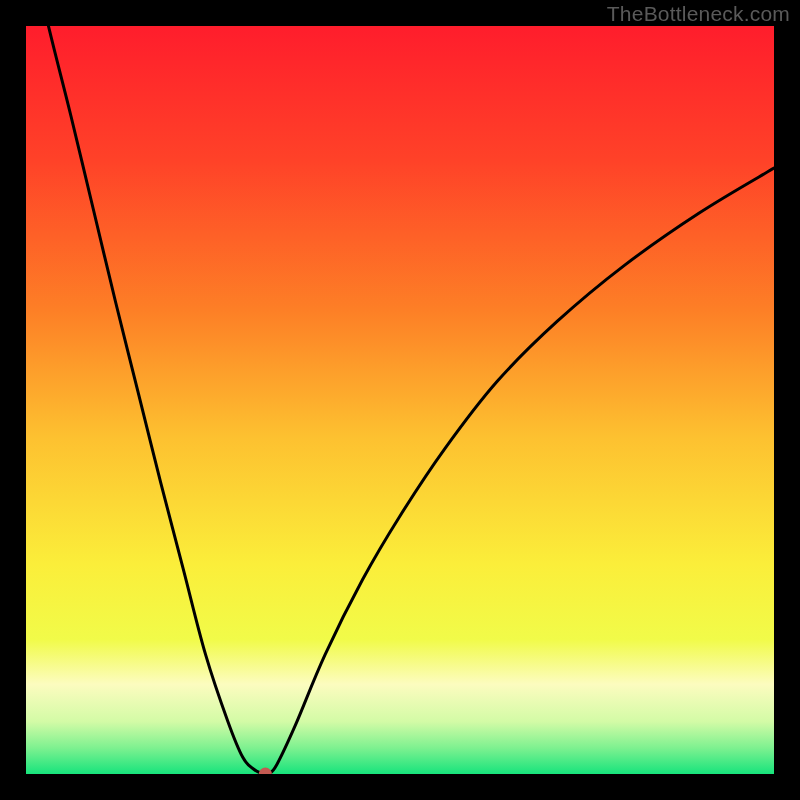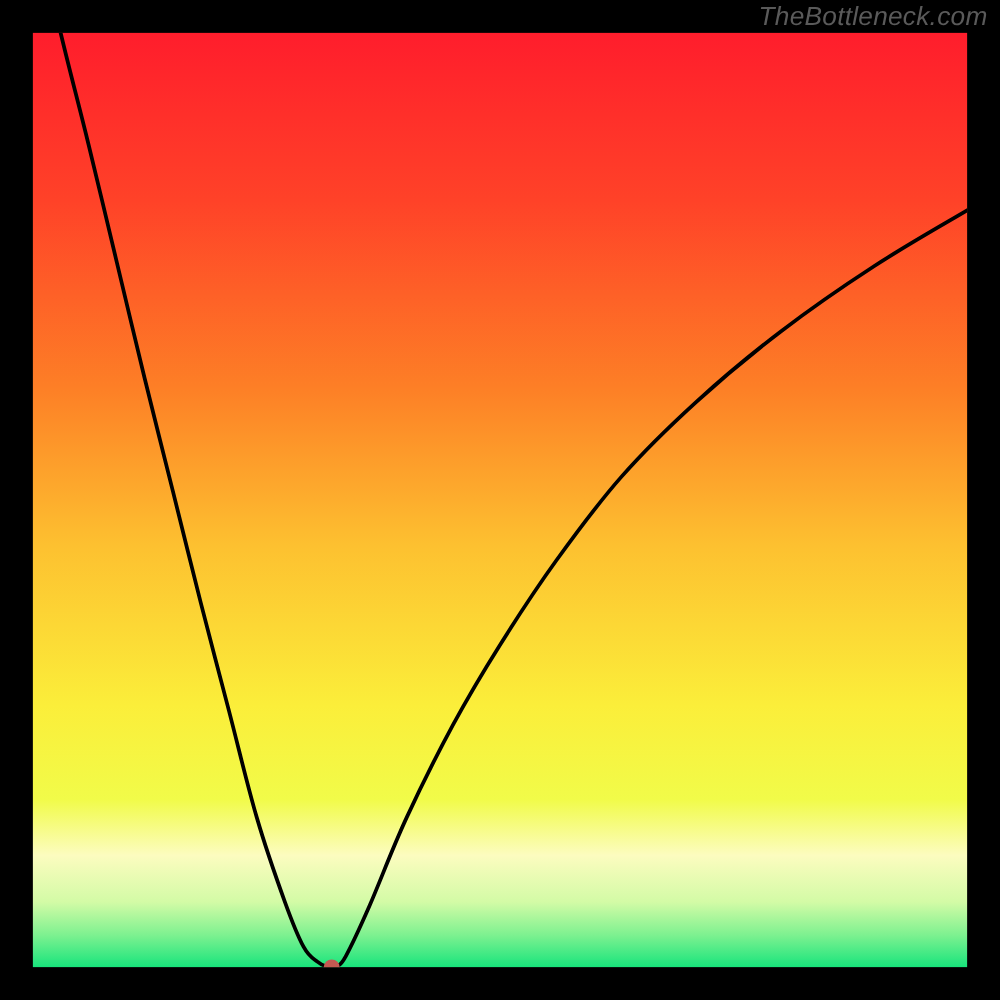--- a/index.html
+++ b/index.html
@@ -26,21 +26,20 @@
     overflow: hidden;
   }
   .watermark {
     position: absolute;
     top: 2px;
     right: 10px;
     color: #5a5a5a;
     font-size: 21px;
     font-weight: 500;
     letter-spacing: 0.2px;
-    font-style: italic;
   }
   svg {
     display: block;
   }
 </style>
 </head>
 <body>
 
 <div class="outer">
   <div class="plot">

